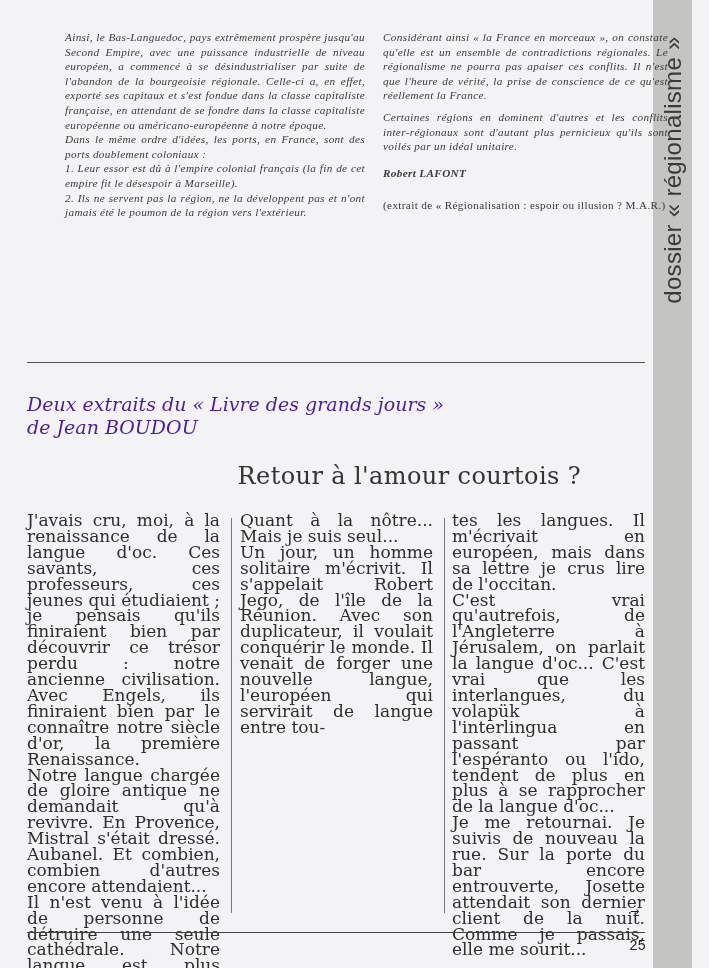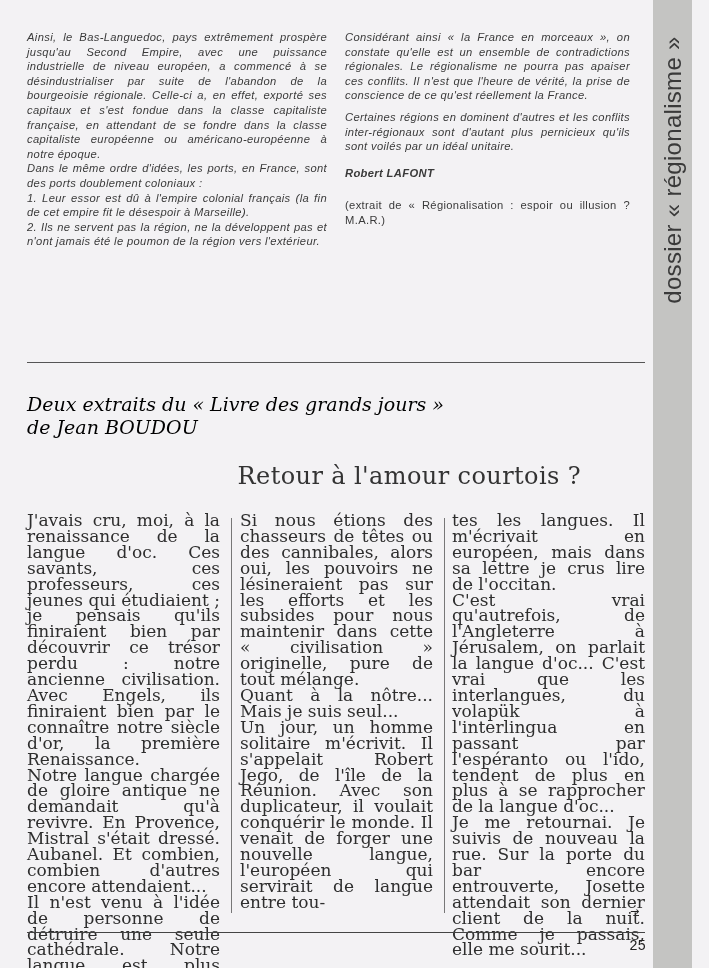--- a/index.html
+++ b/index.html
@@ -2,30 +2,30 @@
 <html><head>
 <meta charset="utf-8">
 <style>
   html, body { margin:0; padding:0; }
   body { width:709px; height:968px; background:#f3f2f4; position:relative; overflow:hidden; color:#2a2a2a; }
   .band { position:absolute; left:653px; top:0; width:39px; height:968px; background:#c4c4c2; }
   .band-label { position:absolute; left:653px; top:0; width:39px; height:340px; }
   .band-label span { position:absolute; left:50%; top:170px; transform:translate(-50%,-50%) rotate(-90deg); white-space:nowrap;
     font-family:"Liberation Sans", sans-serif; font-size:24px; color:#3a3a3a; letter-spacing:0.3px; }
 
-  .sans-col { position:absolute; font-family:Liberation Sans, sans-serif; font-style:italic; font-size:11.2px; line-height:14.6px; color:#3a3a3a; text-align:justify; letter-spacing:0.35px; }
+  .sans-col { position:absolute; font-family:Liberation Serif, serif; font-style:italic; font-size:11.2px; line-height:14.6px; color:#3a3a3a; text-align:justify; letter-spacing:0.35px;margin-left:38px; }
   .sans-col p { margin:0; }
   .col-l { left:27px; top:30px; width:300px; }
   .col-r { left:345px; top:30px; width:285px; }
   .col-r p.gap { margin-top:7px; }
   .sig { text-align:left; font-weight:bold; font-style:italic; margin-top:12px !important; padding-right:2px; }
   .source { font-style:normal; margin-top:18px !important; }
 
   .hr-top { position:absolute; left:27px; top:362px; width:618px; height:1px; background:#555; }
-  .intro { position:absolute; left:27px; top:393px; font-family:"DejaVu Serif", serif; font-style:italic; font-size:19px; line-height:23px; color:#000000; }
+  .intro { position:absolute; left:27px; top:393px; font-family:"DejaVu Serif", serif; font-style:italic; font-size:19px; line-height:23px; color:#4c1d95; }
   .title { position:absolute; left:0; width:581px; top:462px; text-align:right; font-family:"DejaVu Serif", serif; font-size:24px; color:#333; letter-spacing:0.4px; }
 
   .serif-col { position:absolute; top:513px; font-family:"DejaVu Serif", serif; font-size:17px; line-height:15.9px; color:#2e2e2e; text-align:justify; }
   .serif-col p { margin:0; }
   .c1 { left:27px; width:193px; }
   .c2 { left:240px; width:193px; }
   .c3 { left:452px; width:193px; }
   .vrule { position:absolute; top:518px; width:1px; height:395px; background:#777; }
   .v1 { left:231px; } .v2 { left:444px; }
 
@@ -64,21 +64,20 @@
 
 <div class="title">Retour à l'amour courtois ?</div>
 
 <div class="serif-col c1">
   <p>J'avais cru, moi, à la renaissance de la langue d'oc. Ces savants, ces professeurs, ces jeunes qui étudiaient ; je pensais qu'ils finiraient bien par découvrir ce trésor perdu : notre ancienne civilisation. Avec Engels, ils finiraient bien par le connaître notre siècle d'or, la première Renaissance.</p>
   <p>Notre langue chargée de gloire antique ne demandait qu'à revivre. En Provence, Mistral s'était dressé. Aubanel. Et combien, combien d'autres encore attendaient...</p>
   <p>Il n'est venu à l'idée de personne de détruire une seule cathédrale. Notre langue est plus qu'une cathédrale. Alors pourquoi sont-ils si nombreux, excités à la détruire...</p>
 </div>
 <div class="vrule v1"></div>
 <div class="serif-col c2">
-  <p>Si nous étions des chasseurs de têtes ou des cannibales, alors oui, les pouvoirs ne lésineraient pas sur les efforts et les subsides pour nous maintenir dans cette « civilisation » originelle, pure de tout mélange.</p>
   <p>Quant à la nôtre... Mais je suis seul...</p>
   <p>Un jour, un homme solitaire m'écrivit. Il s'appelait Robert Jego, de l'île de la Réunion. Avec son duplicateur, il voulait conquérir le monde. Il venait de forger une nouvelle langue, l'européen qui servirait de langue entre tou-</p>
 </div>
 <div class="vrule v2"></div>
 <div class="serif-col c3">
   <p>tes les langues. Il m'écrivait en européen, mais dans sa lettre je crus lire de l'occitan.</p>
   <p>C'est vrai qu'autrefois, de l'Angleterre à Jérusalem, on parlait la langue d'oc... C'est vrai que les interlangues, du volapük à l'interlingua en passant par l'espéranto ou l'ido, tendent de plus en plus à se rapprocher de la langue d'oc...</p>
   <p>Je me retournai. Je suivis de nouveau la rue. Sur la porte du bar encore entrouverte, Josette attendait son dernier client de la nuit. Comme je passais, elle me sourit...</p>
 </div>
 

